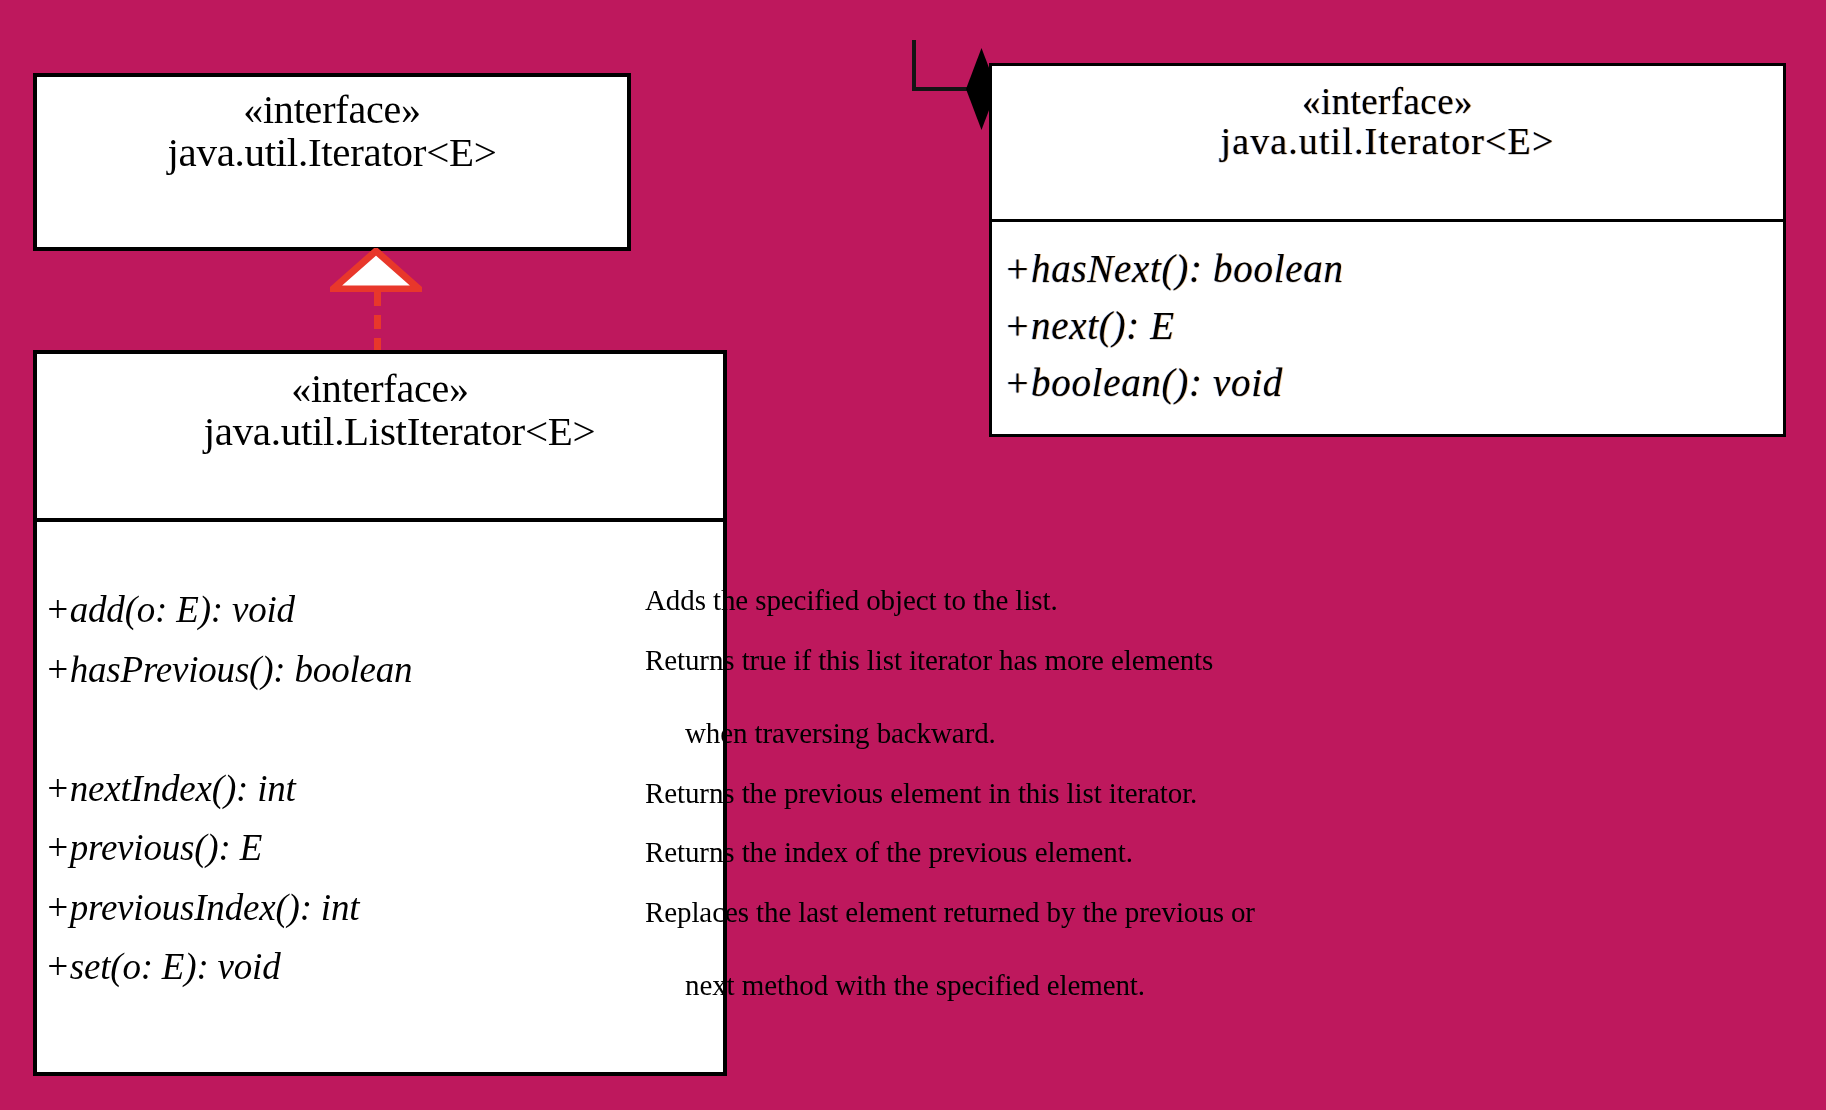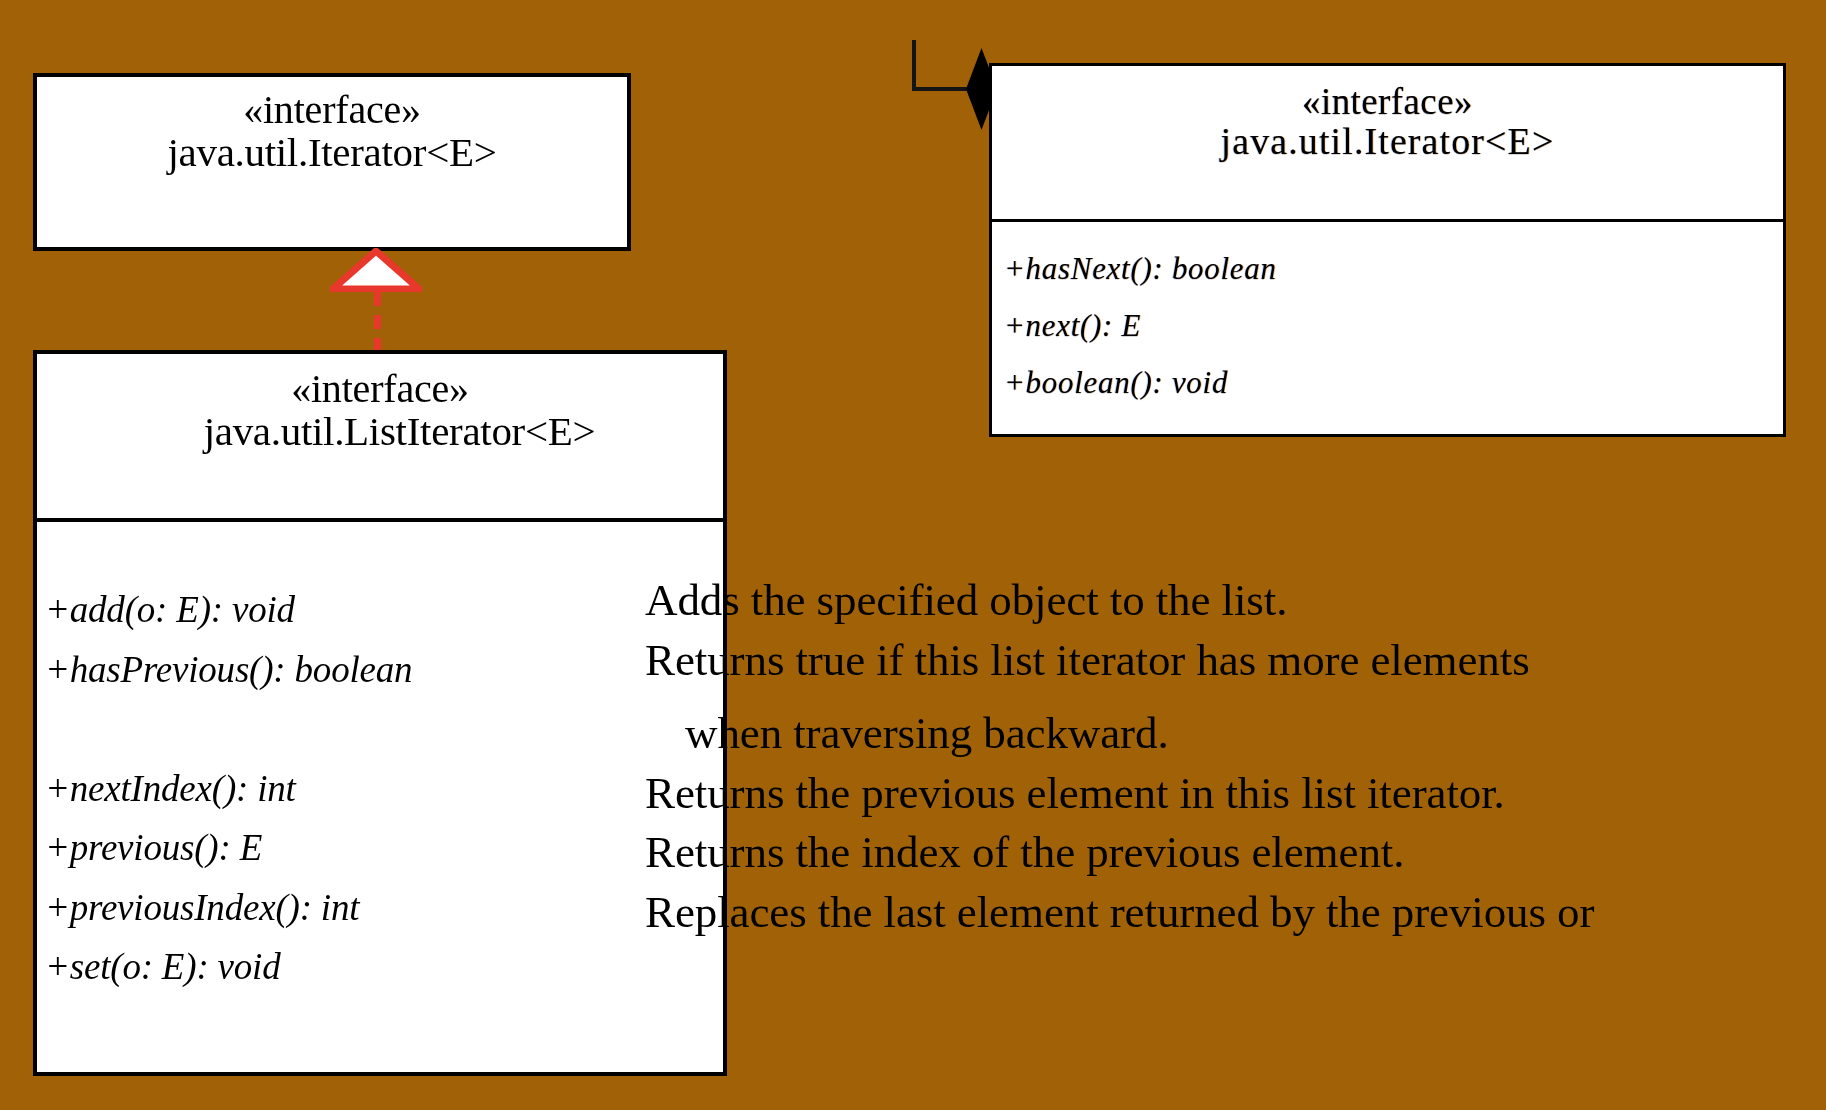--- a/index.html
+++ b/index.html
@@ -4,21 +4,21 @@
 <style>
   html, body {
     margin: 0;
     padding: 0;
     background: #ffffff;
   }
   #canvas {
     position: relative;
     width: 1826px;
     height: 1110px;
-    background: #a16207;
+    background: #be185d;
     overflow: hidden;
     font-family: "Liberation Serif", "DejaVu Serif", serif;
   }
 
   
   .uml-box {
     position: absolute;
     box-sizing: border-box;
     border: 4px solid #000000;
     background: #ffffff;
@@ -122,21 +122,21 @@
   }
   #box-iterator-right .uml-name {
     font-size: 38px;
     letter-spacing: 1.1px;
   }
   #box-iterator-right .methods {
     top: 156px;
     padding: 18px 0 0 8px;
   }
   #box-iterator-right .uml-method {
-    font-size: 31px;
+    font-size: 39px;
     line-height: 57px;
     letter-spacing: 0.7px;
     padding-left: 4px;
   }
   
   #box-iterator-right .uml-title,
   #box-iterator-right .uml-method {
     text-shadow:
       0.9px 0 0 rgba(190, 120, 40, 0.40),
       -0.9px 0 0 rgba(40, 90, 200, 0.30),
@@ -201,21 +201,21 @@
     border-left: 7px dashed #E8372B;
   }
 
   
   #descriptions {
     position: absolute;
     left: 645px;
     top: 571px;
     width: 1120px;
     font-family: "Liberation Serif", "DejaVu Serif", serif;
-    font-size: 45px;
+    font-size: 29px;
     line-height: 59.5px;
     color: #000000;
     letter-spacing: -0.1px;
   }
   #descriptions .desc {
     margin: 0;
     padding: 0;
   }
   #descriptions .desc .cont {
     display: block;
@@ -282,16 +282,16 @@
         <div class="uml-method">+next(): E</div>
         <div class="uml-method">+boolean(): void</div>
       </div>
   </div>
 
   <div id="descriptions">
       <div class="desc"><span>Adds the specified object to the list.</span></div>
       <div class="desc"><span>Returns true if this list iterator has more elements</span><span class="cont">when traversing backward.</span></div>
       <div class="desc"><span>Returns the previous element in this list iterator.</span></div>
       <div class="desc"><span>Returns the index of the previous element.</span></div>
-      <div class="desc"><span>Replaces the last element returned by the previous or</span></div>
+      <div class="desc"><span>Replaces the last element returned by the previous or</span><span class="cont">next method with the specified element.</span></div>
     </div>
 
 </div>
 
 </body></html>

